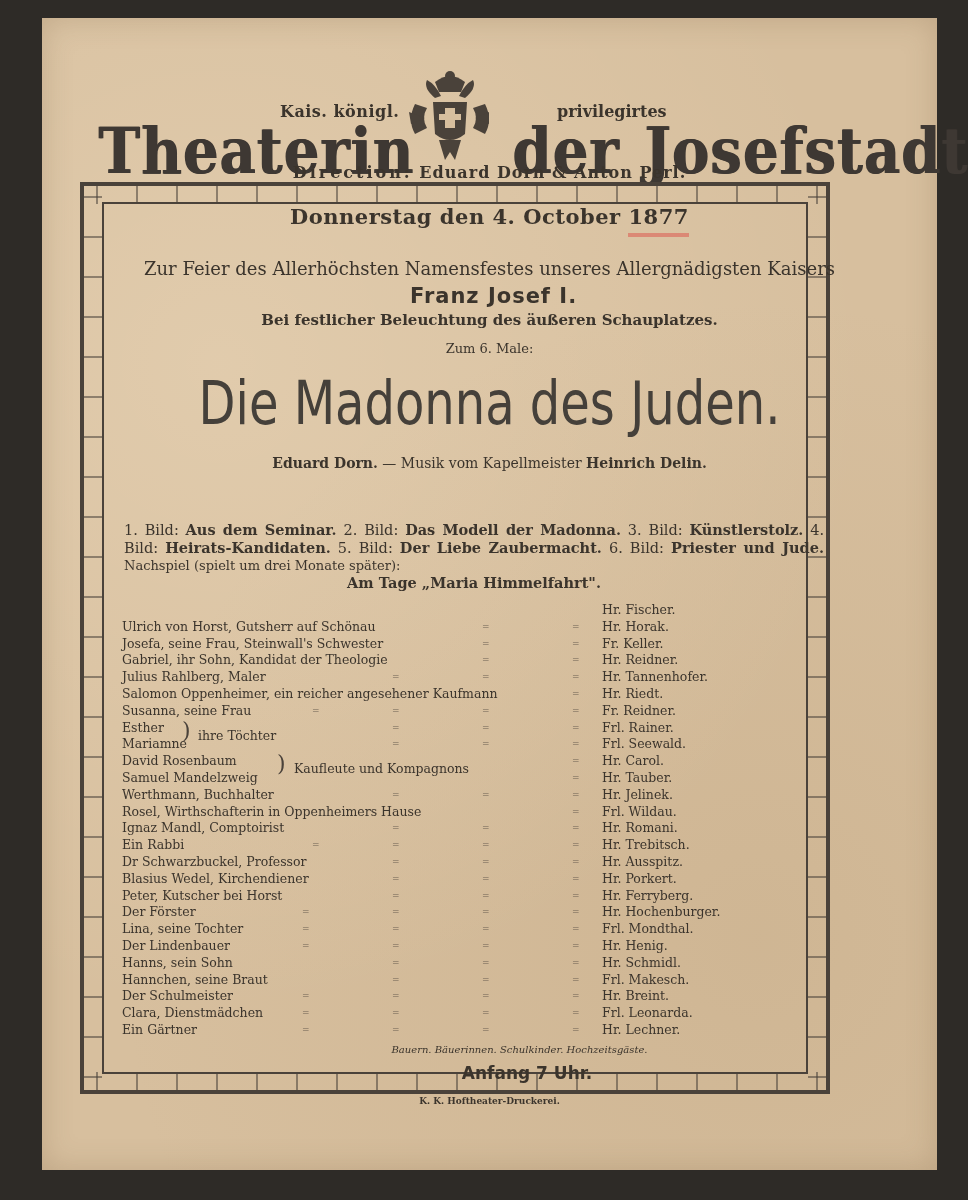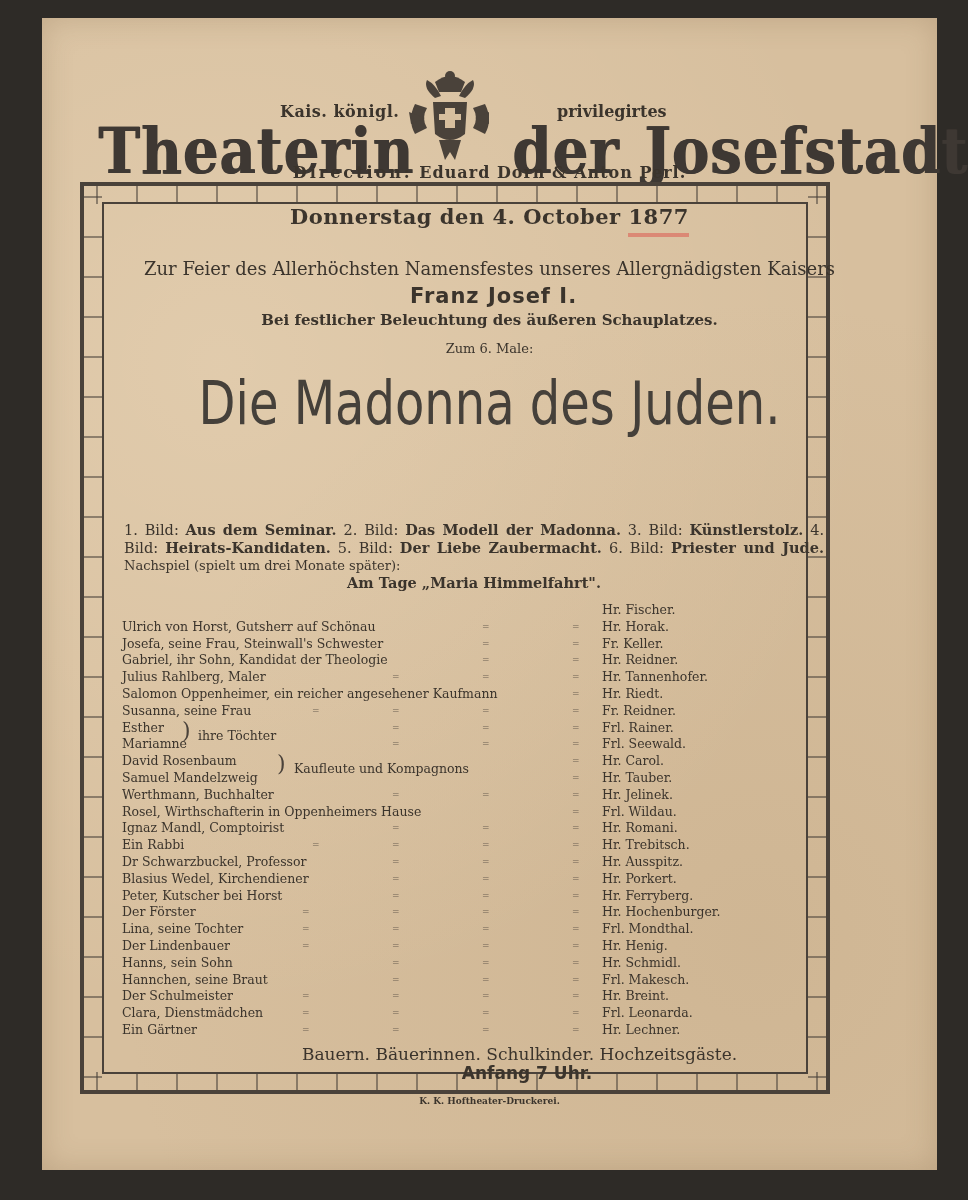--- a/index.html
+++ b/index.html
@@ -85,21 +85,21 @@
 
   
   .cast { left: 80px; top: 584px; width: 560px; font-size: 12.5px; }
   .cast-row { position: relative; height: 16.8px; line-height: 16.8px; white-space: nowrap; }
   .cast-role { position: absolute; left: 0; }
   .cast-actor { position: absolute; left: 480px; }
   .ditto { position: absolute; font-size: 9px; color: #6a5e50; }
   .brace { position: absolute; font-size: 22px; line-height: 22px; color: #4a423a; }
   .group-label { position: absolute; }
 
-  .chorus { left: 0; width: 895px; top: 1026px; font-size: 17px; padding-left: 60px; box-sizing: border-box; }
+  .chorus { left: 0; width: 895px; top: 1026px; font-size: 10px; padding-left: 60px; box-sizing: border-box; font-style: italic; }
   .anfang { left: 0; width: 960px; top: 1045px; font-size: 17px; font-weight: bold; font-family: "DejaVu Sans", sans-serif; padding-left: 10px; box-sizing: border-box; }
   .printer { left: 0; width: 895px; top: 1078px; font-size: 9px; font-weight: bold; }
 </style>
 </head>
 <body>
 
 <div class="paper">
 
   <div class="abs kaif">Kais. königl.</div>
   <div class="abs priv">privilegirtes</div>
@@ -140,20 +140,25 @@
     <span>4.</span>
     <span>October</span>
     <span class="yr">1877</span>
   </div>
   <div class="abs feier center">Zur Feier des Allerhöchsten Namensfestes unseres Allergnädigsten Kaisers</div>
   <div class="abs kaiser center">Franz Josef I.</div>
   <div class="abs beleucht center">Bei festlicher Beleuchtung des äußeren Schauplatzes.</div>
   <div class="abs zum center">Zum 6. Male:</div>
 
   <div class="abs play center">Die Madonna des Juden.</div>
+  <div class="abs author center">
+    <span class="b">Eduard Dorn.</span>
+    <span>— Musik vom Kapellmeister</span>
+    <span class="b">Heinrich Delin.</span>
+  </div>
 
 
   <div class="abs bilder">
     <span>1. Bild:</span>
     <span class="b">Aus dem Seminar.</span>
     <span>2. Bild:</span>
     <span class="b">Das Modell der Madonna.</span>
     <span>3. Bild:</span>
     <span class="b">Künstlerstolz.</span>
     <span>4. Bild:</span>

